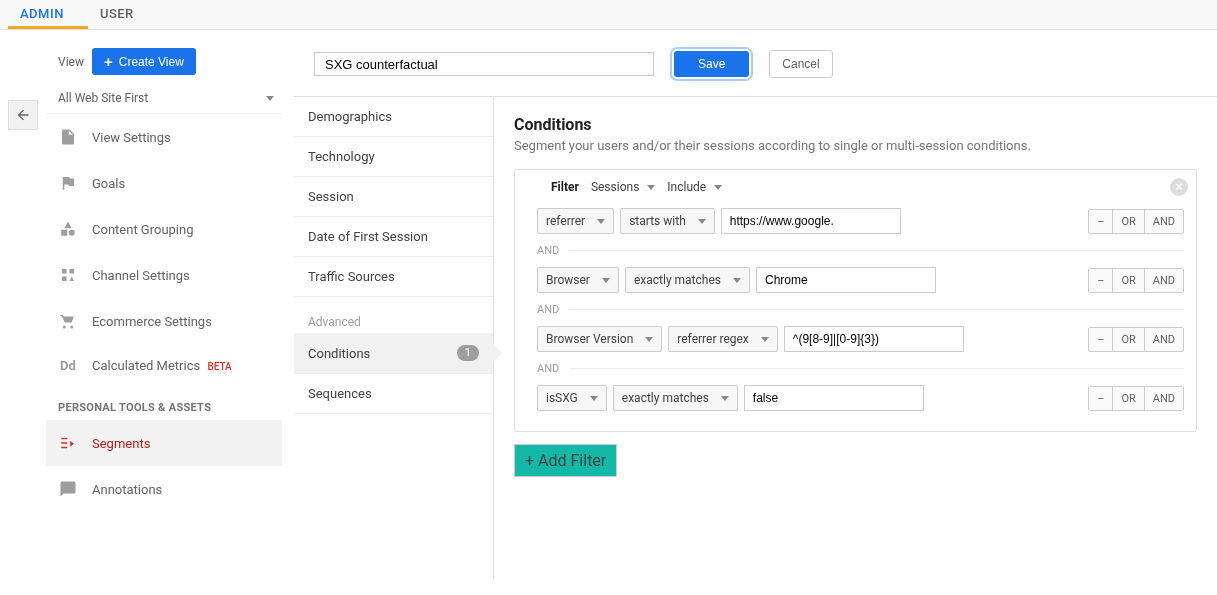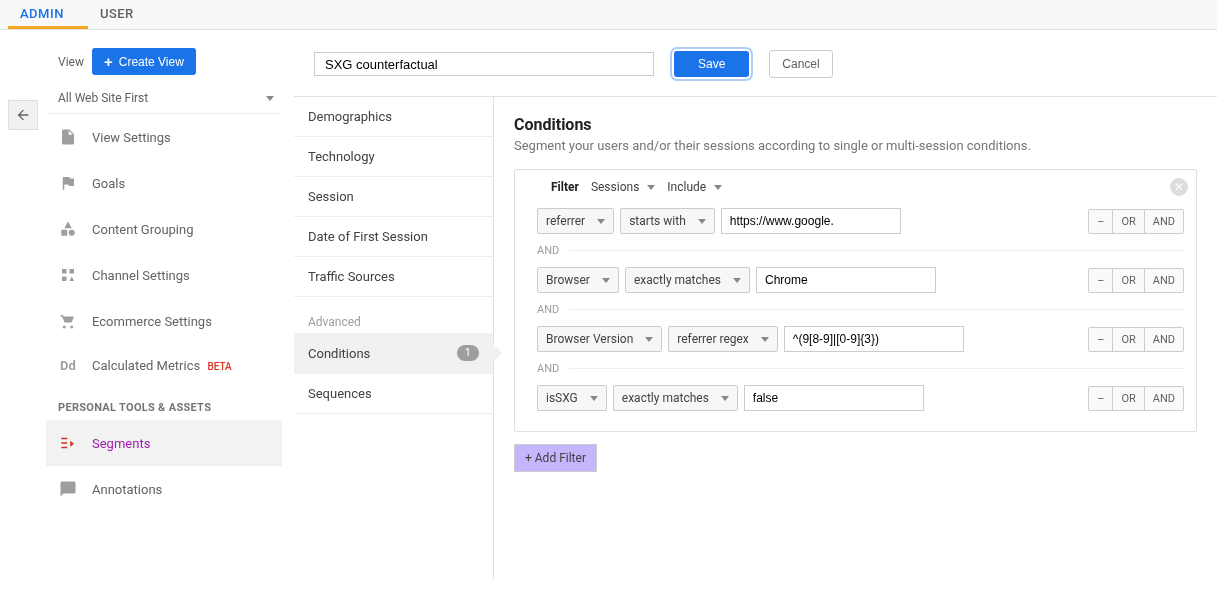--- a/index.html
+++ b/index.html
@@ -68,21 +68,21 @@
     cursor: pointer;
   }
   .caret { width: 0; height: 0; border-left: 4px solid transparent; border-right: 4px solid transparent; border-top: 5px solid #888; }
 
   .side-item {
     display: flex; align-items: center; gap: 14px;
     padding: 14px 12px;
     color: #646464; font-size: 13px;
     cursor: pointer;
   }
-  .side-item.selected { background: #f2f2f2; color: #a21caf; }
+  .side-item.selected { background: #f2f2f2; color: #b91c1c; }
   .side-item .ico { width: 20px; display: flex; justify-content: center; color: #9e9e9e; }
   .side-item.selected .ico { color: #d93025; }
   .side-heading {
     padding: 14px 12px 6px 12px;
     font-size: 11px; color: #757575; font-weight: 700; letter-spacing: 0.3px;
   }
   .badge-beta {
     color: #d93025; font-size: 10px; margin-left: 4px; font-weight: 500;
   }
 
@@ -160,22 +160,22 @@
     display: flex; align-items: center;
     color: #9e9e9e; font-size: 11px;
     margin: 4px 0 4px 10px;
   }
   .and-sep::after {
     content: ""; flex: 1; height: 1px; background: #eee; margin-left: 10px;
   }
   .add-filter {
     margin-top: 12px;
     display: inline-block;
-    border: 1px solid #ccc; background: #c4b5fd;
-    padding: 6px 10px; font-size: 12px; color: #424242; cursor:pointer;
+    border: 1px solid #ccc; background: #14b8a6;
+    padding: 6px 10px; font-size: 16px; color: #424242; cursor:pointer;
   }
   svg { display: block; }
 </style>
 </head>
 <body>
 
 <div class="topbar">
   <div class="tab active">ADMIN</div>
   <div class="tab">USER</div>
 </div>

